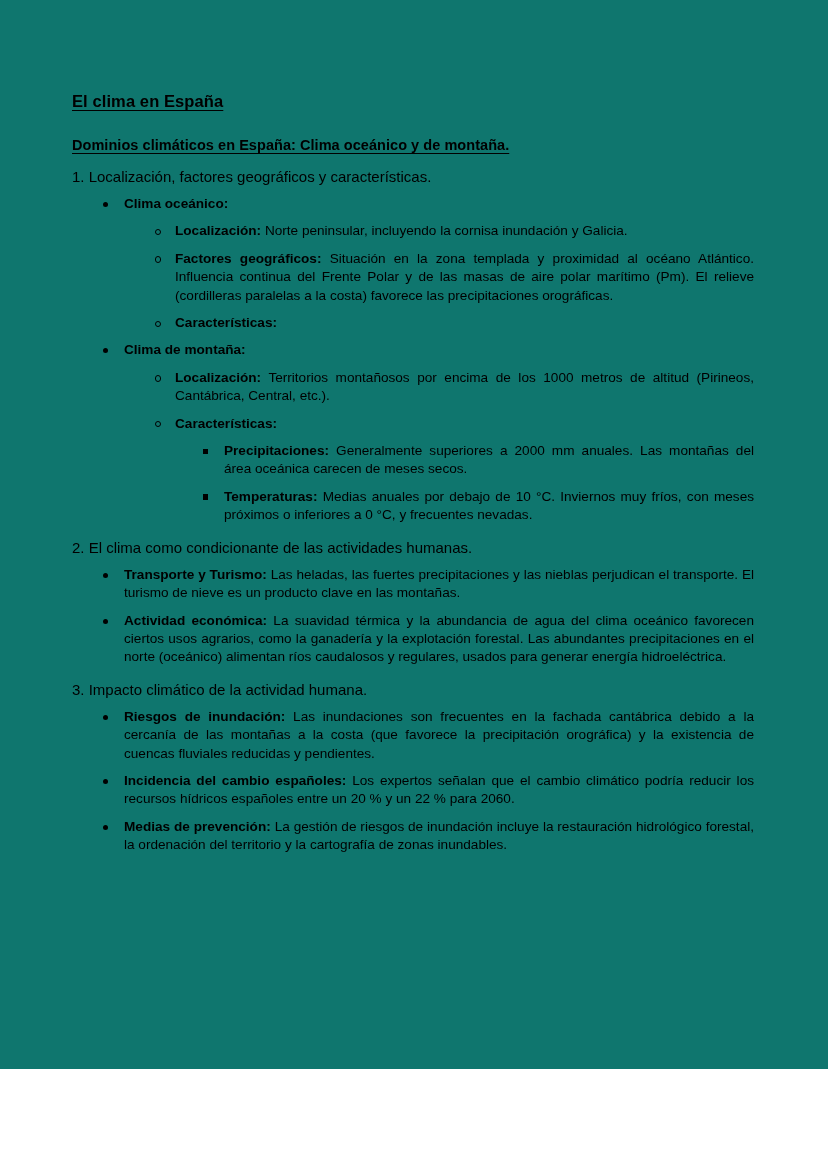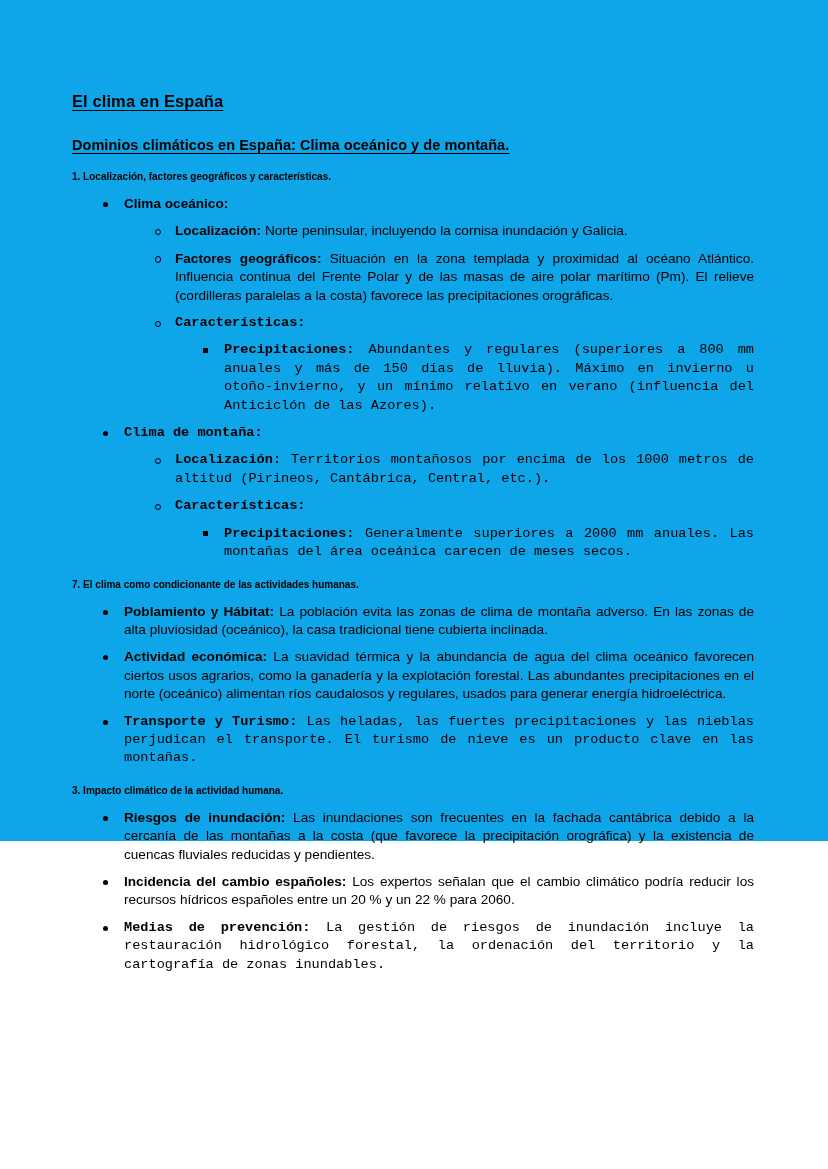--- a/index.html
+++ b/index.html
@@ -10,64 +10,64 @@
   body {
     width: 828px;
     height: 1169px;
     font-family: "Liberation Sans", sans-serif;
     color: #000000;
     -webkit-font-smoothing: antialiased;
   }
   .page {
     position: relative;
     width: 828px;
-    height: 841px;
-    background: #0ea5e9;
+    height: 1069px;
+    background: #0f766e;
     box-sizing: border-box;
     padding: 92px 74px 0 72px;
   }
   .doc-title {
     font-size: 16.5px;
     font-weight: bold;
     text-decoration: underline;
     text-underline-offset: 3px;
     margin: 0 0 26px 0;
     letter-spacing: 0.1px;
   }
   .section-heading {
     font-size: 14.5px;
     font-weight: bold;
     text-decoration: underline;
     text-underline-offset: 3px;
     margin: 8px 0 15px 0;
     letter-spacing: 0.05px;
   }
   .numbered-heading {
-    font-size: 10px;
-    font-weight: bold;
+    font-size: 15px;
+    font-weight: normal;
     margin: 0 0 9px 0;
     line-height: 18px;
   }
   .numbered-heading.spaced-top {
     margin-top: 14px;
   }
   
   ul {
     list-style: none;
     margin: 0;
     padding: 0;
   }
   li {
     position: relative;
     font-size: 13.6px;
     line-height: 18.4px;
     text-align: justify;
     margin-bottom: 9px;
   }
-  li:last-child { margin-bottom: 0; font-family: Liberation Mono, monospace; }
+  li:last-child { margin-bottom: 0; }
 
   
   .lvl1 > li {
     padding-left: 52px;
   }
   .lvl1 > li::before {
     content: "";
     position: absolute;
     left: 31px;
     top: 7px;
@@ -131,50 +131,49 @@
 
       <ul class="lvl2">
         <li><span class="b">Localización:</span><span> Norte peninsular, incluyendo la cornisa inundación y Galicia.</span></li>
 
         <li><span class="b">Factores geográficos:</span><span> Situación en la zona templada y proximidad al océano Atlántico. Influencia continua del Frente Polar y de las masas de aire polar marítimo (Pm). El relieve (cordilleras paralelas a la costa) favorece las precipitaciones orográficas.</span></li>
 
         <li>
           <span class="b">Características:</span>
 
           <ul class="lvl3">
-            <li><span class="b">Precipitaciones:</span><span> Abundantes y regulares (superiores a 800 mm anuales y más de 150 días de lluvia). Máximo en invierno u otoño-invierno, y un mínimo relativo en verano (influencia del Anticiclón de las Azores).</span></li>
           </ul>
         </li>
       </ul>
     </li>
 
     <li>
       <span class="b">Clima de montaña:</span>
 
       <ul class="lvl2">
         <li><span class="b">Localización:</span><span> Territorios montañosos por encima de los 1000 metros de altitud (Pirineos, Cantábrica, Central, etc.).</span></li>
 
 
         <li>
           <span class="b">Características:</span>
 
           <ul class="lvl3">
             <li><span class="b">Precipitaciones:</span><span> Generalmente superiores a 2000 mm anuales. Las montañas del área oceánica carecen de meses secos.</span></li>
+            <li><span class="b">Temperaturas:</span><span> Medias anuales por debajo de 10 °C. Inviernos muy fríos, con meses próximos o inferiores a 0 °C, y frecuentes nevadas.</span></li>
           </ul>
         </li>
       </ul>
     </li>
   </ul>
 
-  <div class="numbered-heading spaced-top">7. El clima como condicionante de las actividades humanas.</div>
+  <div class="numbered-heading spaced-top">2. El clima como condicionante de las actividades humanas.</div>
 
   <ul class="lvl1">
-    <li><span class="b">Poblamiento y Hábitat:</span><span> La población evita las zonas de clima de montaña adverso. En las zonas de alta pluviosidad (oceánico), la casa tradicional tiene cubierta inclinada.</span></li>
+    <li><span class="b">Transporte y Turismo:</span><span> Las heladas, las fuertes precipitaciones y las nieblas perjudican el transporte. El turismo de nieve es un producto clave en las montañas.</span></li>
     <li><span class="b">Actividad económica:</span><span> La suavidad térmica y la abundancia de agua del clima oceánico favorecen ciertos usos agrarios, como la ganadería y la explotación forestal. Las abundantes precipitaciones en el norte (oceánico) alimentan ríos caudalosos y regulares, usados para generar energía hidroeléctrica.</span></li>
-    <li><span class="b">Transporte y Turismo:</span><span> Las heladas, las fuertes precipitaciones y las nieblas perjudican el transporte. El turismo de nieve es un producto clave en las montañas.</span></li>
   </ul>
 
   <div class="numbered-heading spaced-top">3. Impacto climático de la actividad humana.</div>
 
   <ul class="lvl1">
     <li><span class="b">Riesgos de inundación:</span><span> Las inundaciones son frecuentes en la fachada cantábrica debido a la cercanía de las montañas a la costa (que favorece la precipitación orográfica) y la existencia de cuencas fluviales reducidas y pendientes.</span></li>
     <li><span class="b">Incidencia del cambio españoles:</span><span> Los expertos señalan que el cambio climático podría reducir los recursos hídricos españoles entre un 20 % y un 22 % para 2060.</span></li>
     <li><span class="b">Medias de prevención:</span><span> La gestión de riesgos de inundación incluye la restauración hidrológico forestal, la ordenación del territorio y la cartografía de zonas inundables.</span></li>
   </ul>
 

